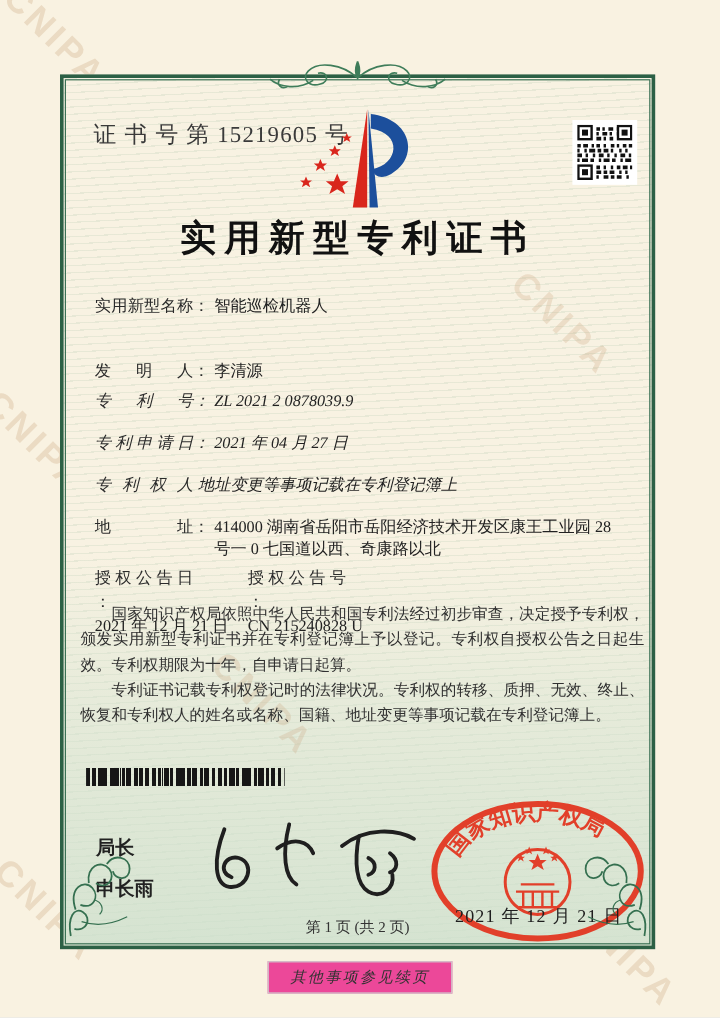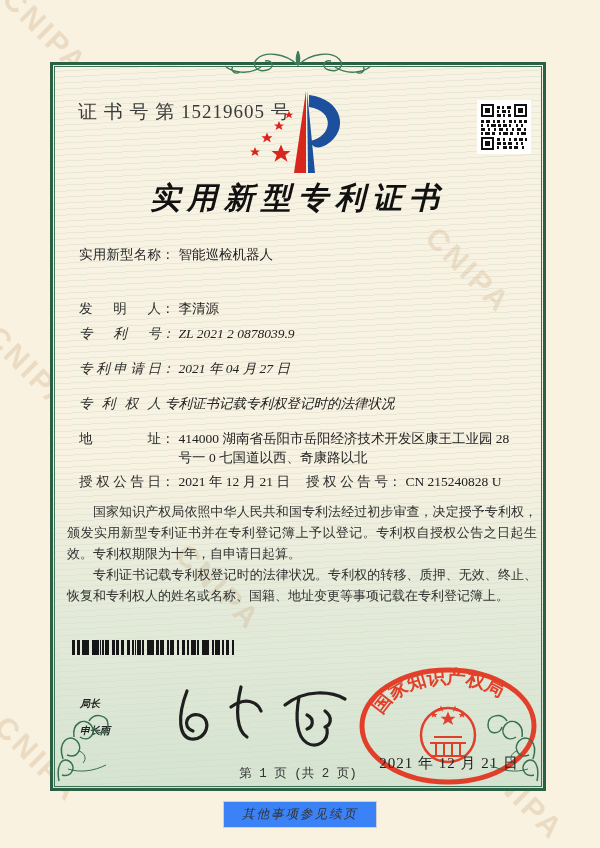--- a/index.html
+++ b/index.html
@@ -38,64 +38,64 @@
   .flourish.right { right:1px; transform:scaleX(-1); }
 
   .header { position:relative; height:112px; z-index:1; }
   .cert-no { position:absolute; left:25px; top:34px; font-size:19px; letter-spacing:1px; color:#3a3a3a; }
   .logo { position:absolute; left:50%; transform:translateX(-50%); top:20px; }
   .qr-box { position:absolute; left:424px; top:35px; width:54px; height:54px; background:#fff;
             display:flex; align-items:center; justify-content:center; }
 
   .title {
     position:absolute; top:113px; left:0; right:0; text-align:center;
-    font-size:30px; font-weight:600; letter-spacing:7px; color:#111; z-index:1;font-style:italic;
+    font-size:30px; font-weight:600; letter-spacing:7px; color:#111; z-index:1;
   }
 
   .fields { position:absolute; top:180px; left:26px; right:20px; font-size:13.5px; line-height:20px; z-index:1; }
   .frow { display:flex; align-items:flex-start; }
   .flabel { display:inline-block; width:82px; text-align:justify; text-align-last:justify; flex:none; }
   .colon { flex:none; margin-right:4px; }
   .fval { color:#222; }
   .mb-lg { margin-bottom:34px; } .mb-md { margin-bottom:15px;font-style:italic; } .mb-sm { margin-bottom:5px; }
   .wrap2 { line-height:19px; }
   .grant-row { display:flex; }
-  .grant-row .group { display:flex; }
+  .grant-row .group { display:flex;flex-direction:column; }
   .grant-row .group + .group { margin-left:16px; }
 
   .legal {
     position:absolute; top:436px; left:14px; width:470px; z-index:1;
     font-size:13px; line-height:21px; text-align:justify; color:#303030;
   }
   .legal p { text-indent:2em; }
 
   .barcode {
     position:absolute; left:19px; top:575px; width:165px; height:15px; z-index:1;
     background-image:
       repeating-linear-gradient(90deg,#161616 0 2px,transparent 2px 5px),
       repeating-linear-gradient(90deg,#161616 0 1px,transparent 1px 7px),
       repeating-linear-gradient(90deg,#161616 0 3px,transparent 3px 11px);
   }
 
   .officer { position:absolute; left:27px; top:632px; z-index:1;
-    font-family:"Liberation Sans","DejaVu Sans",sans-serif; font-weight:bold; font-size:10px; color:#222;font-style:italic; }
+    font-family:"Liberation Sans","DejaVu Sans",sans-serif; font-weight:bold; font-size:16px; color:#222; }
   .officer div { margin-bottom:13px; }
   .signature { position:absolute; left:100px; top:610px; z-index:1; }
 
   .seal { position:absolute; left:300px; top:592px; width:192px; height:150px; z-index:1; }
   .seal-date {
     position:absolute; left:14px; top:97px; width:164px; text-align:center;
     font-size:15px; letter-spacing:1px; color:#1e1e1e; white-space:nowrap; z-index:2;
   }
 
-  .page-num { position:absolute; left:0; right:0; bottom:6px; text-align:center; font-size:12.5px; color:#333; z-index:1;font-family:Liberation Mono, monospace; }
+  .page-num { position:absolute; left:0; right:0; bottom:6px; text-align:center; font-size:12.5px; color:#333; z-index:1; }
 
   .note-box {
     position:absolute; left:50%; top:801px; transform:translateX(-50%);
-    background:#3b82f6; border:1px solid #cfcfcf; padding:4px 18px;
+    background:#ec4899; border:1px solid #cfcfcf; padding:4px 18px;
     font-size:12.5px; font-style:italic; letter-spacing:2px; color:#333; white-space:nowrap;
   }
   svg text { font-family:"Liberation Serif","DejaVu Serif",serif; }
 </style>
 </head>
 <body>
 
 <div class="page">
 
   <div class="wm" style="left:-8px; top:14px;">CNIPA</div>
@@ -225,21 +225,21 @@
 
       <div class="frow mb-md">
         <span class="flabel">专利申请日</span>
           <span class="colon">：</span>
         <span class="fval">2021 年 04 月 27 日</span>
       </div>
 
       <div class="frow mb-md">
         <span class="flabel">专利权人</span>
           <span class="colon"></span>
-        <span class="fval">专利证书记载专利权登记时的法律状况</span>
+        <span class="fval">地址变更等事项记载在专利登记簿上</span>
       </div>
 
       <div class="frow mb-sm">
         <span class="flabel">地址</span>
           <span class="colon">：</span>
         <span class="fval wrap2">
           <div>414000 湖南省岳阳市岳阳经济技术开发区康王工业园 28</div>
           <div>号一 0 七国道以西、奇康路以北</div>
         </span>
       </div>

